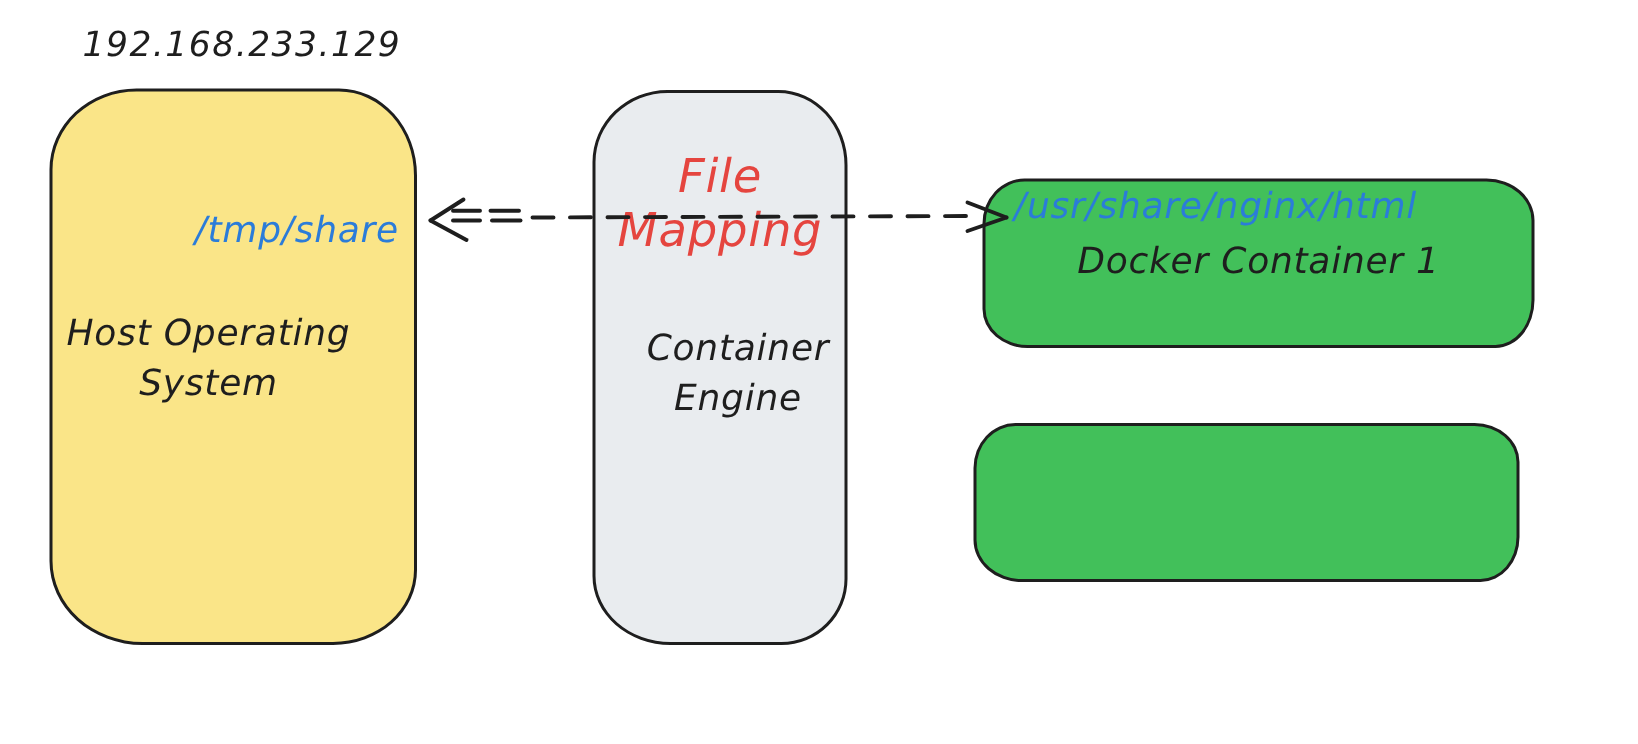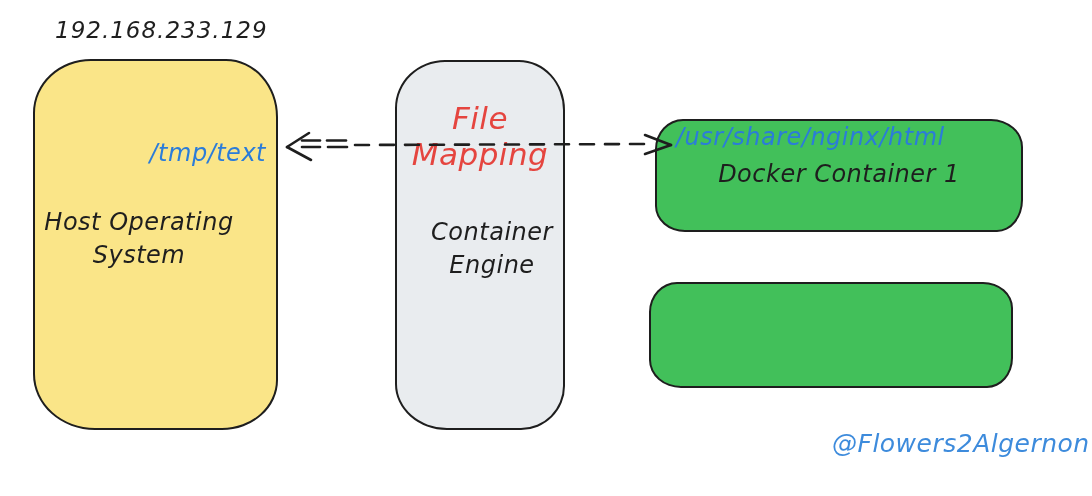--- a/index.html
+++ b/index.html
@@ -99,21 +99,21 @@
   }
 </style>
 </head>
 <body>
 
 <div class="canvas">
 
   <div class="abs ip-label">192.168.233.129</div>
 
   <div class="box host-box"></div>
-  <div class="abs mount-path tmp-path">/tmp/text</div>
+  <div class="abs mount-path tmp-path">/tmp/share</div>
   <div class="abs title host-title">Host Operating
 System</div>
 
   <div class="box engine-box"></div>
   <div class="abs mapping-label">File Mapping</div>
   <div class="abs title engine-title">Container
 Engine</div>
 
   <div class="box c1-box"></div>
 
@@ -131,15 +131,14 @@
     <path d="M302 147 L320 147"></path>
     <path d="M327 140.5 L346 140.5"></path>
     <path d="M328 147 L347 147"></path>
 
     <path d="M355 145 L648 144" stroke-dasharray="14 11"></path>
 
     <path d="M671 145 L645 135"></path>
     <path d="M671 145 L645 154"></path>
   </svg>
 
-  <div class="abs attribution">@Flowers2Algernon</div>
 
 </div>
 
 </body></html>

